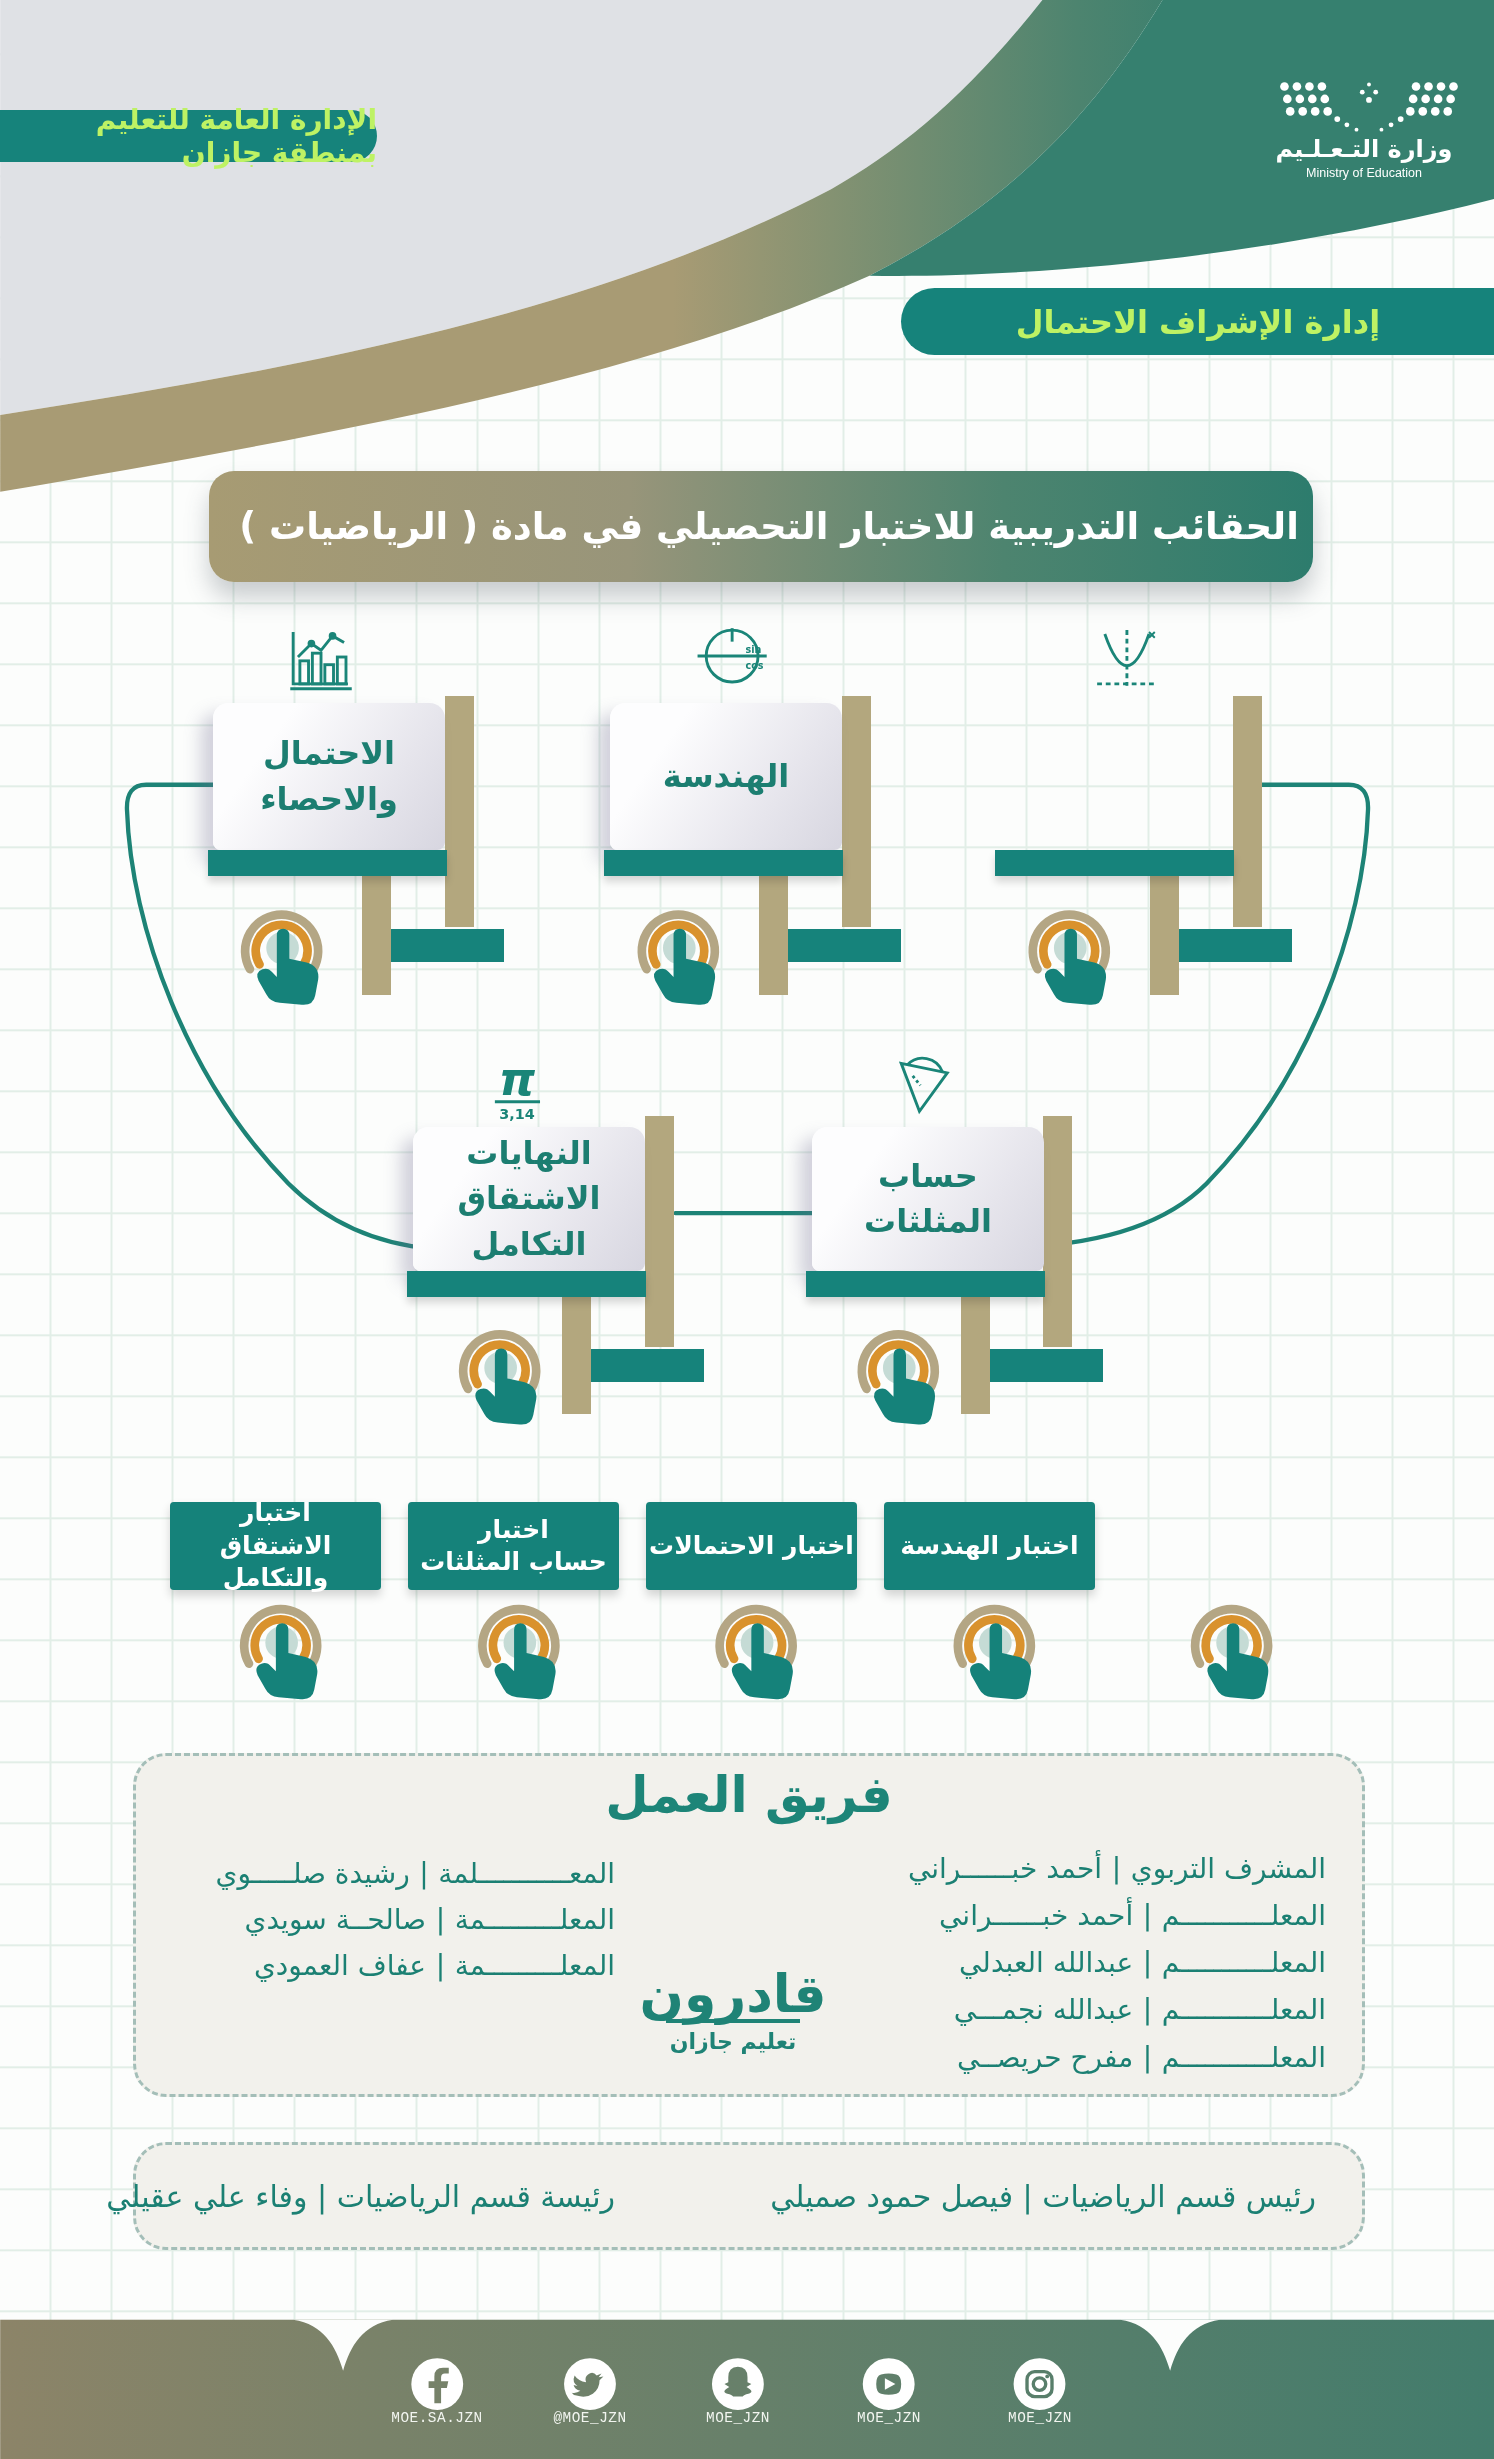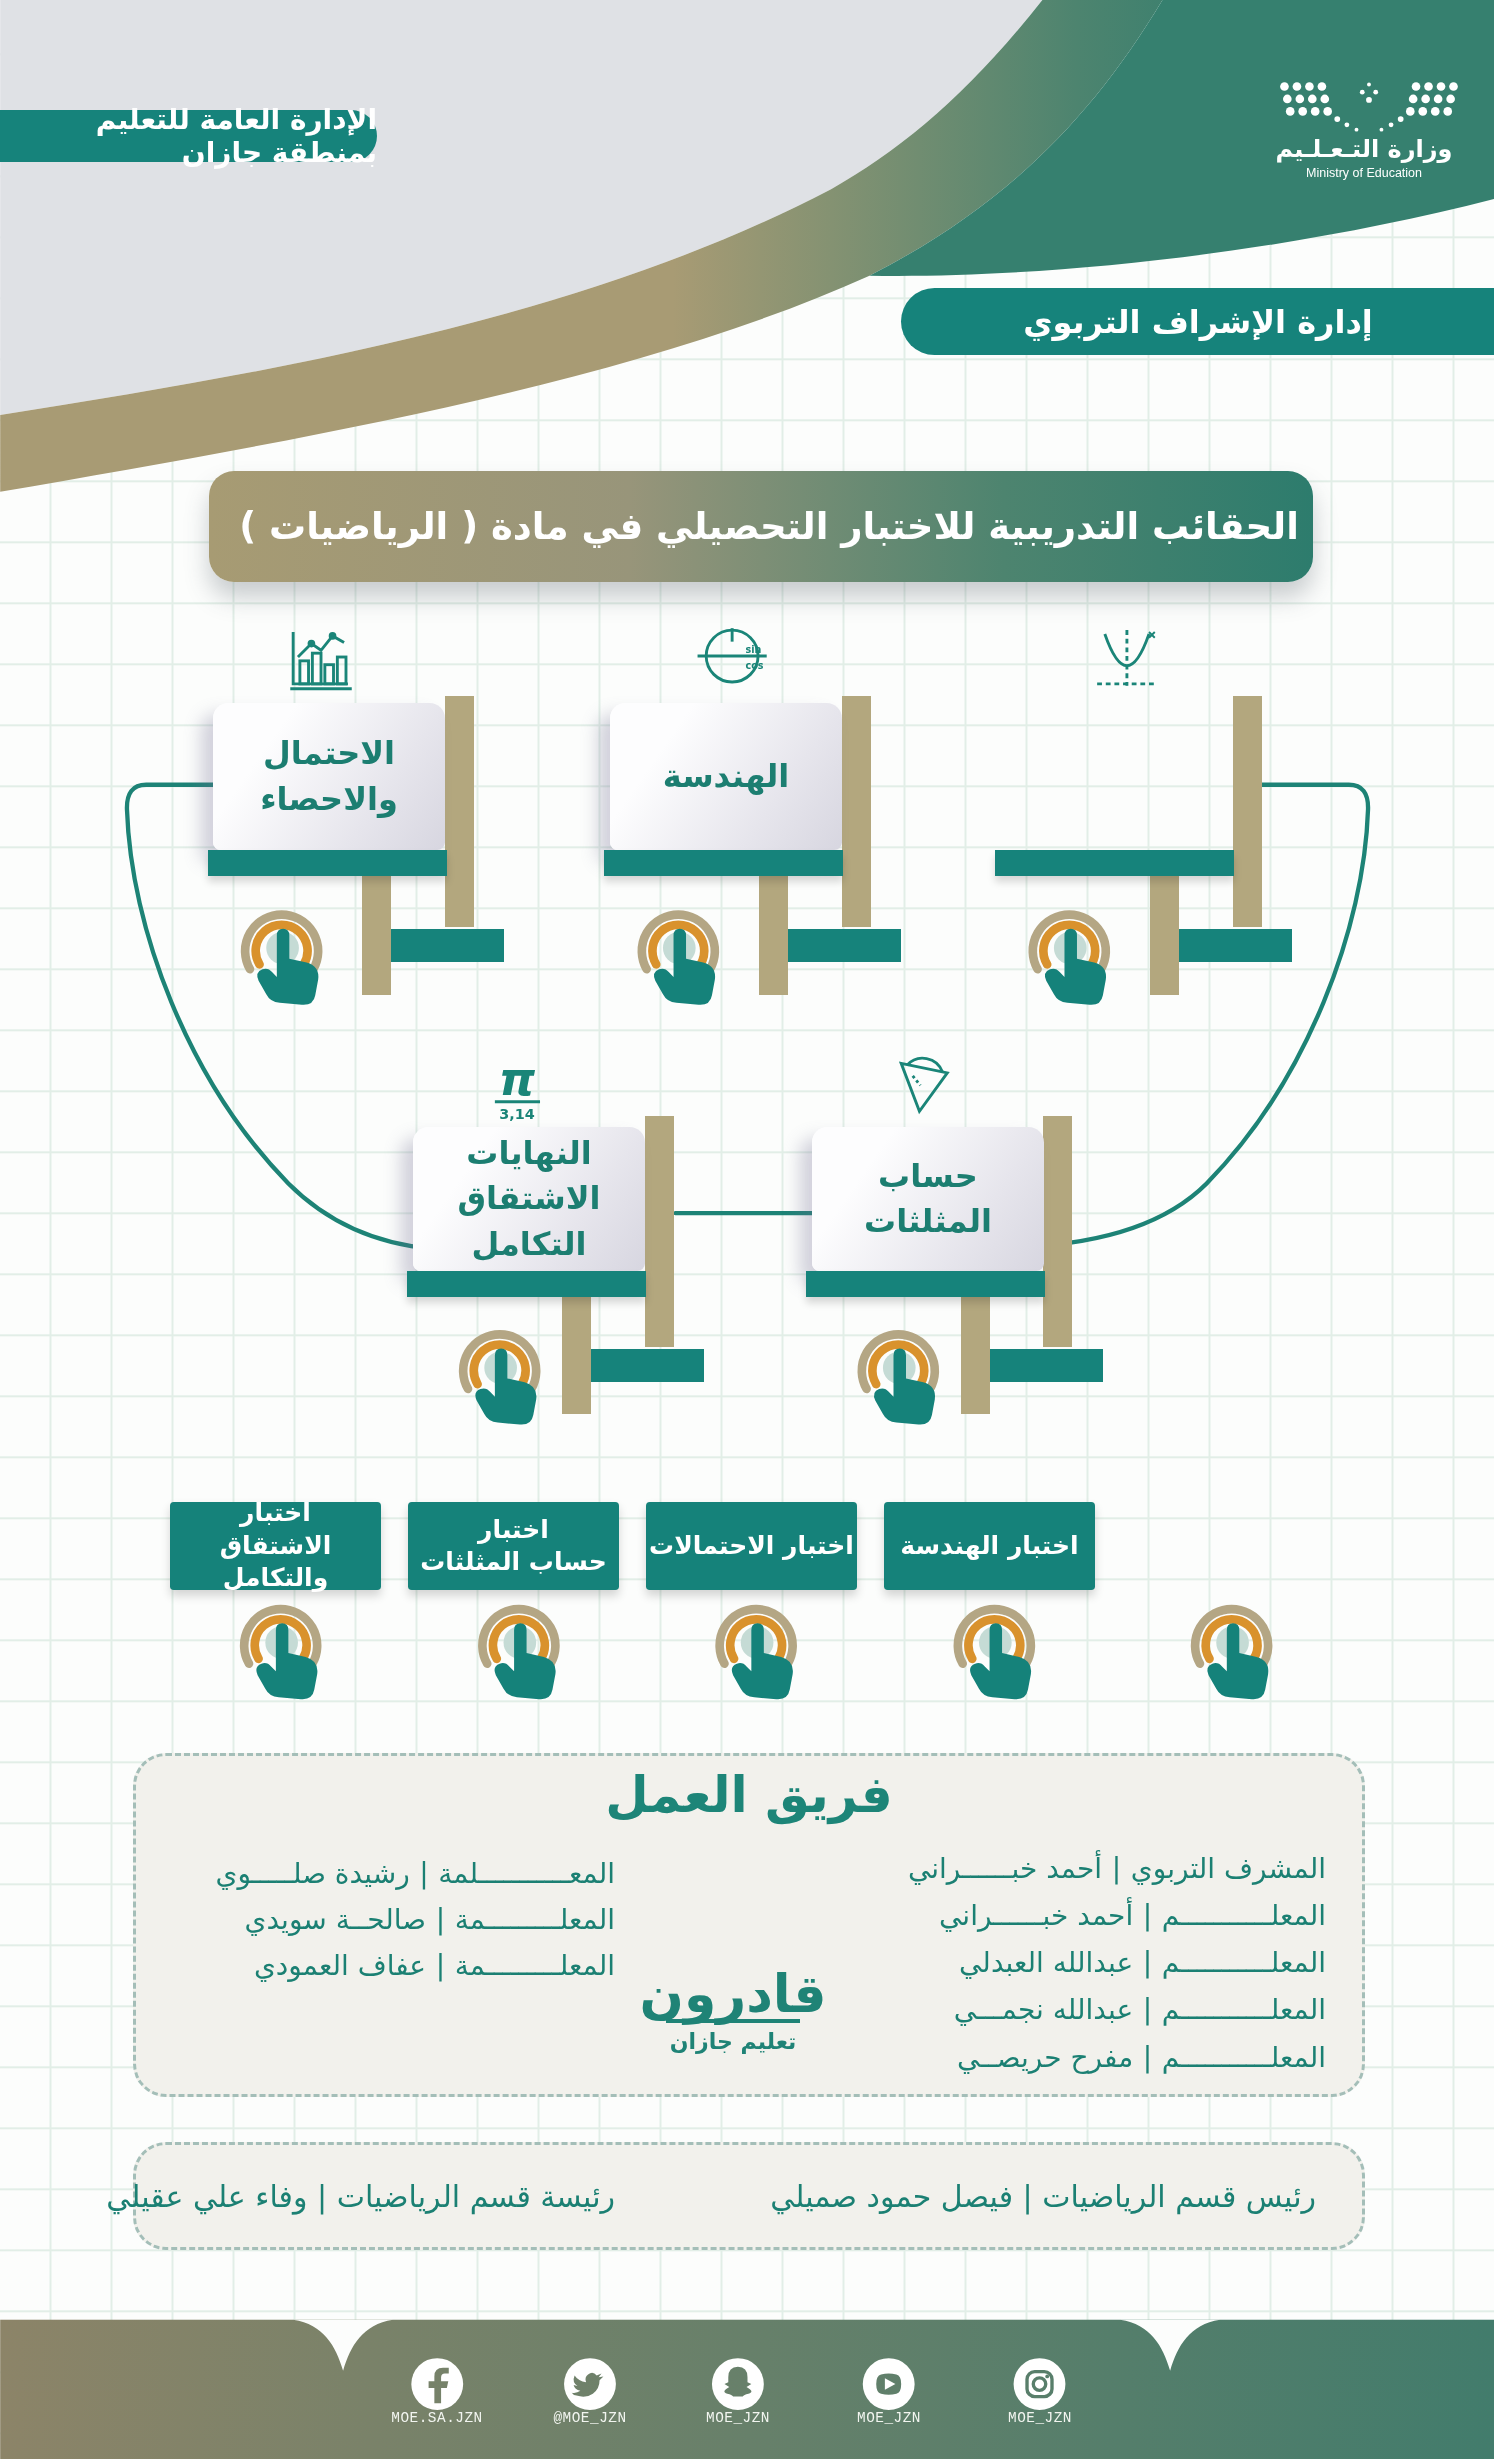--- a/index.html
+++ b/index.html
@@ -5,21 +5,21 @@
   html,body{margin:0;padding:0;}
   body{font-family:"DejaVu Sans","Liberation Sans",sans-serif;}
   .canvas{position:relative;width:1495px;height:2459px;overflow:hidden;
     background-color:#fcfdfc;
     background-image:linear-gradient(#e2eee7 1.9px,transparent 1.9px),
                      linear-gradient(90deg,#e2eee7 1.9px,transparent 1.9px);
     background-size:61px 61px;background-position:-11.5px -7.7px;}
   svg.decor{position:absolute;left:0;top:0;z-index:1;}
 
   
-  .pill{position:absolute;z-index:2;background:#16837b;color:#ffffff;font-weight:bold;
+  .pill{position:absolute;z-index:2;background:#16837b;color:#bef264;font-weight:bold;
         display:flex;align-items:center;justify-content:center;direction:rtl;}
   .pill-left{left:0;top:110px;width:377px;height:52px;border-radius:0 26px 26px 0;font-size:28px;}
   .pill-r{left:901px;width:594px;height:67px;border-radius:34px 0 0 34px;font-size:32px;}
   .pill-r1{top:288px;} .pill-r2{top:390px;}
   .banner{position:absolute;z-index:2;left:209px;top:471px;width:1088px;height:111px;border-radius:25px;
         background:linear-gradient(90deg,#a79b73 0%,#98957a 38%,#4d846f 72%,#2d7c6d 100%);
         color:#fff;font-weight:bold;font-size:37px;display:flex;align-items:center;justify-content:center;
         direction:rtl;box-shadow:0 15.4px 25px rgba(70,80,90,.28);padding-left:16px;}
 
   
@@ -245,21 +245,21 @@
       </g>
     </g>
   </svg>
 
   <div class="pill pill-left">
     <span>الإدارة العامة للتعليم بمنطقة جازان</span>
   </div>
   <div class="moe-ar">وزارة التـعـلـيم</div>
   <div class="moe-en">Ministry of Education</div>
   <div class="pill pill-r pill-r1">
-    <span>إدارة الإشراف التربوي</span>
+    <span>إدارة الإشراف الاحتمال</span>
   </div>
   <div class="banner">
     <span>الحقائب التدريبية للاختبار التحصيلي في مادة ( الرياضيات )</span>
   </div>
 
   <div class="pole" style="left:445px;top:696px;height:231px;"></div>
   <div class="pole" style="left:362px;top:876px;height:119px;"></div>
   <div class="step" style="left:391px;top:929px;width:113px;"></div>
   <div class="board row1" style="left:213px;">
     <div class="board-label">الاحتمال

